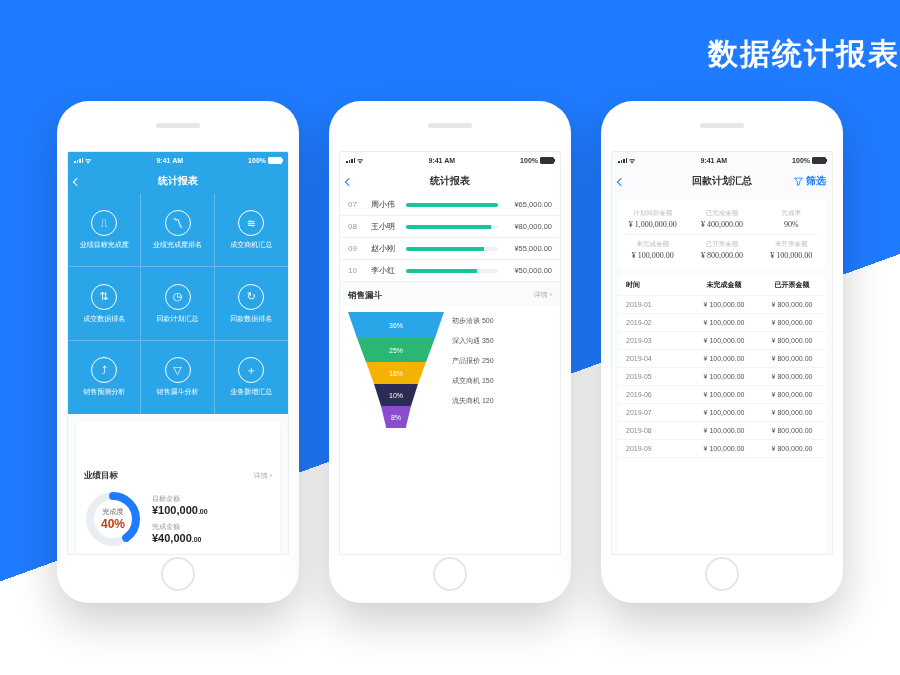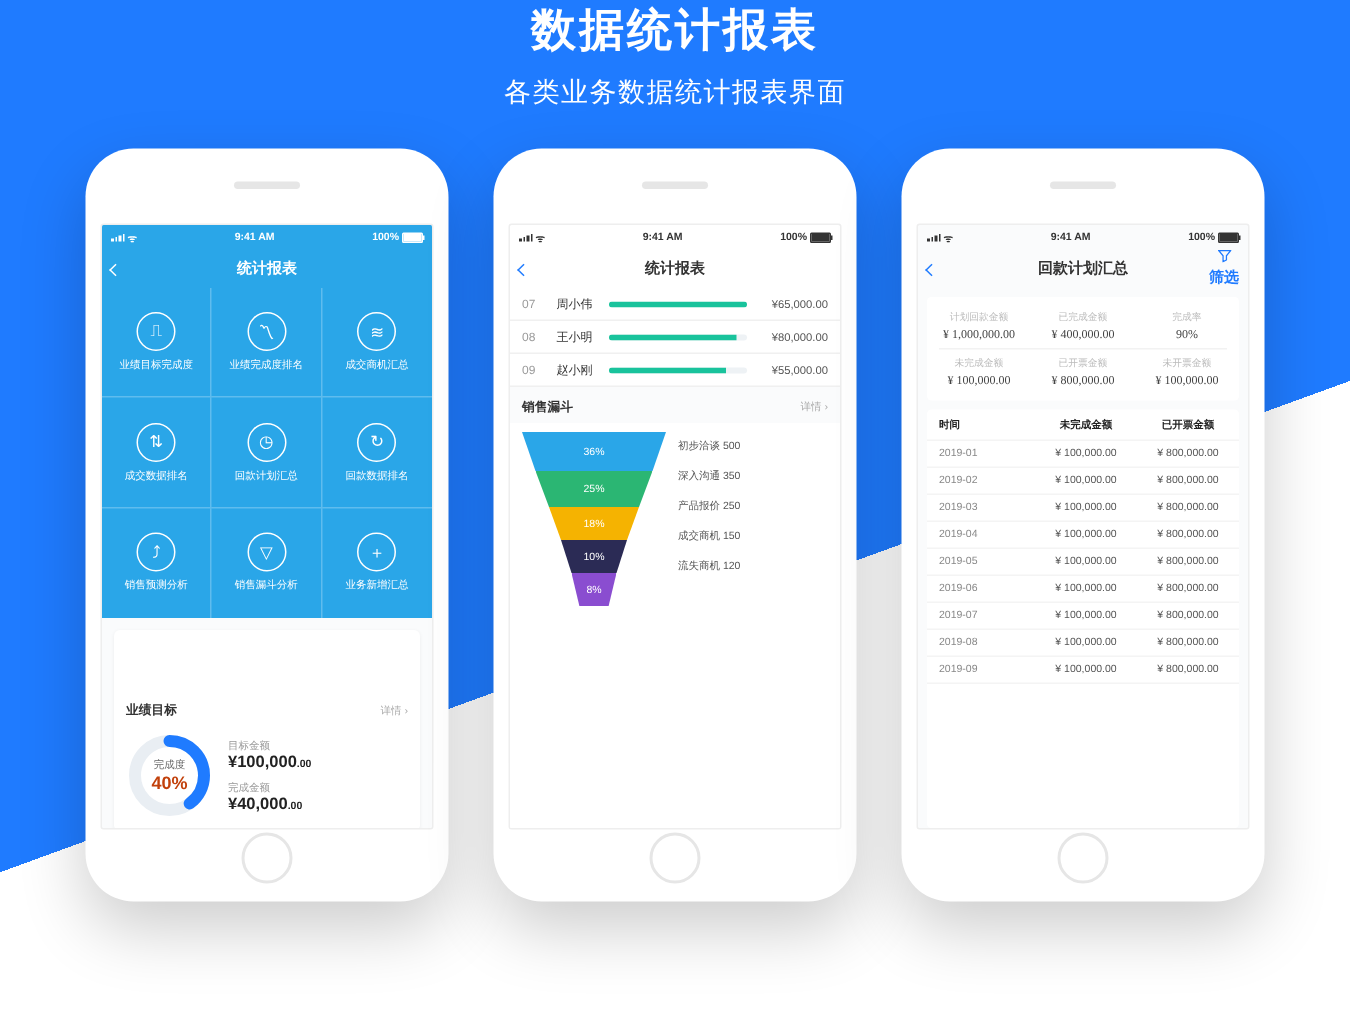--- a/index.html
+++ b/index.html
@@ -2,21 +2,21 @@
 <html><head>
 <meta charset="utf-8">
 <style>
 * { margin: 0; padding: 0; box-sizing: border-box; }
 body {
   width: 900px; height: 675px;
   font-family: -apple-system, "PingFang SC", "Microsoft YaHei", sans-serif;
   background: linear-gradient(160deg, #1f7bff 0%, #1f7bff 58%, #ffffff 58%, #ffffff 100%);
   position: relative; overflow: hidden;
 }
-.hero { text-align: center; color: #fff; }
+.hero { text-align: right; padding-top: 34px; color: #fff; }
 .hero h1 { font-size: 30px; font-weight: 700; letter-spacing: 2px; }
 .hero p  { font-size: 18px; font-weight: 300; margin-top: 8px; letter-spacing: 1px; }
 
 .phones { display: flex; justify-content: center; gap: 30px; margin-top: 26px; }
 
 .phone {
   width: 242px; height: 502px; background: #fff; border-radius: 32px;
   box-shadow: 0 18px 45px rgba(0,0,0,.20);
   padding: 50px 10px 48px; position: relative;
 }
@@ -42,21 +42,21 @@
 .bars { display:flex; align-items:flex-end; gap:1px; height:6px; }
 .bars i { width:1.5px; background:currentColor; }
 .bars i:nth-child(1){height:2px} .bars i:nth-child(2){height:3px}
 .bars i:nth-child(3){height:4px} .bars i:nth-child(4){height:5px}
 .batt { width:14px; height:7px; border:1px solid currentColor; border-radius:1px; position:relative; }
 .batt::after{content:"";position:absolute;right:-2px;top:1.5px;width:1px;height:3px;background:currentColor;}
 .batt i{display:block;height:100%;width:100%;background:currentColor;}
 
 .nav { height:26px; display:flex; align-items:center; justify-content:center; position:relative; font-size:10px; font-weight:600; }
 .nav .back { position:absolute; left:6px; color:#1f7bff; font-size:12px; cursor:pointer; }
-.nav .right { position:absolute; right:6px; color:#1f7bff; display:flex; align-items:center; gap:3px; cursor:pointer;flex-direction:column;}
+.nav .right { position:absolute; right:6px; color:#1f7bff; display:flex; align-items:center; gap:3px; cursor:pointer;}
 
 
 .blue-panel { background:#2aa6e8; color:#fff; }
 .grid3 { display:grid; grid-template-columns:repeat(3,1fr); }
 .grid3 .cell {
   aspect-ratio:1/1; display:flex; flex-direction:column; align-items:center; justify-content:center;
   border-right:1px solid rgba(255,255,255,.25); border-bottom:1px solid rgba(255,255,255,.25);
   font-size:7px; gap:4px; cursor:pointer;
 }
 .grid3 .cell:nth-child(3n){border-right:none;}
@@ -109,21 +109,20 @@
 .tbl .th:first-child { color:#222; }
 
 .chev { display:inline-block; width:6px; height:6px; border-left:1.5px solid currentColor; border-bottom:1.5px solid currentColor; transform:rotate(45deg);}
 .filter-ico { width:9px; height:9px; }
 </style>
 </head>
 <body>
 
 <div class="hero">
   <h1>数据统计报表</h1>
-  <p>各类业务数据统计报表界面</p>
 </div>
 
 <div class="phones">
 
   <div class="phone">
     <div class="screen">
       <div class="blue-panel">
         <div class="status-bar light">
           <span class="sb-left">
               <span class="bars">
@@ -264,20 +263,28 @@
     <span class="amt">¥80,000.00</span>
           </div>
           <div class="row">
             <span class="num">09</span>
     <span class="name">赵小刚</span>
     <span class="bar">
               <i style="width:85%"></i>
             </span>
     <span class="amt">¥55,000.00</span>
           </div>
+          <div class="row">
+            <span class="num">10</span>
+    <span class="name">李小红</span>
+    <span class="bar">
+              <i style="width:77%"></i>
+            </span>
+    <span class="amt">¥50,000.00</span>
+          </div>
         </div>
 
       <div class="section-title">
         <span>销售漏斗</span>
         <span class="more">详情 ›</span>
       </div>
       <div class="funnel-wrap">
         <div class="funnel" id="p2funnel">
             <div class="seg" style="width: 96px; height: 26px; background: rgb(42, 166, 232); clip-path: polygon(0px 0px, 96px 0px, 87px 100%, 9px 100%);">36%</div>
             <div class="seg" style="width: 78px; height: 24px; background: rgb(43, 182, 115); clip-path: polygon(0px 0px, 78px 0px, 69px 100%, 9px 100%);">25%</div>

